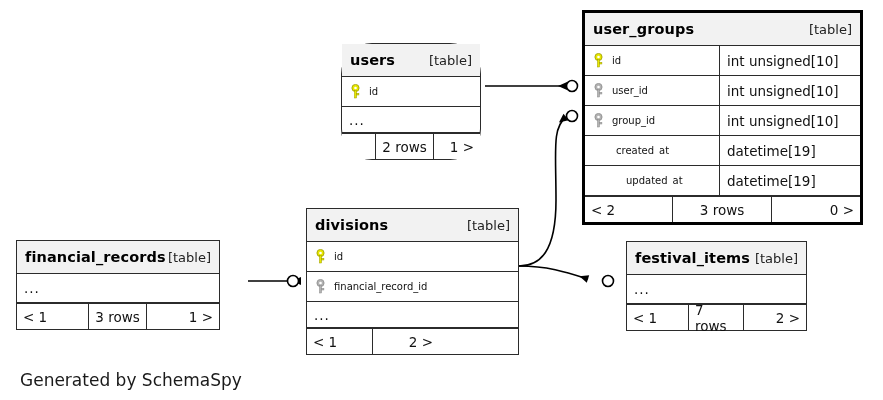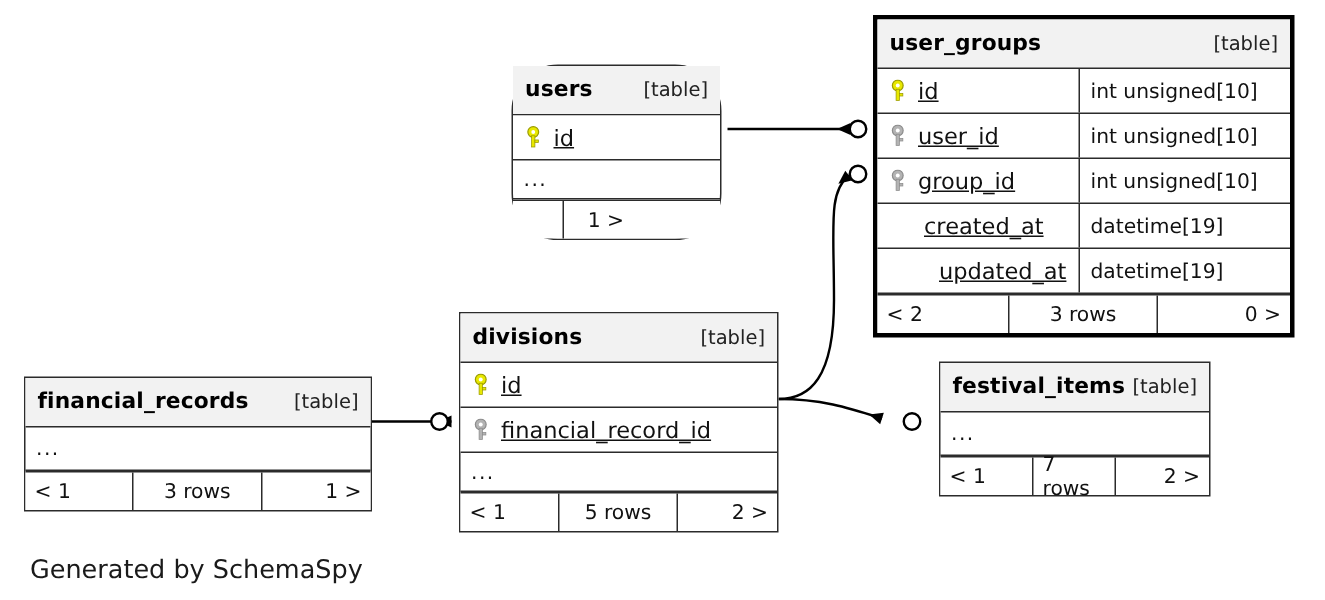--- a/index.html
+++ b/index.html
@@ -63,27 +63,26 @@
     box-sizing: border-box;
     border-bottom: 1px solid #2b2b2b;
     background: #ffffff;
   }
   .col-row:last-child { border-bottom: none; }
 
   .col-name {
     display: flex;
     align-items: center;
     padding-left: 7px;
-    font-size: 15px;
+    font-size: 10px;
     color: #111111;
     box-sizing: border-box;
     flex: 1 1 auto;
     overflow: hidden;
     white-space: nowrap;
-    text-decoration: underline;
   }
   .col-type {
     font-size: 13.5px;
     color: #111111;
     padding-left: 7px;
     box-sizing: border-box;
     border-left: 1px solid #2b2b2b;
     height: 100%;
     display: flex;
     align-items: center;
@@ -186,20 +185,21 @@
           <rect x="7.6" y="9.3" width="2.3" height="1.7" fill="#e8e800" stroke="#9a9a00" stroke-width="0.5"></rect>
         </svg>
         <span>id</span>
       </span>
     </div>
     <div class="ellipsis-row">
       <span>...</span>
     </div>
     <div class="tbl-footer">
       <div class="fcell left" style="width:34px;"></div>
+      <div class="fcell center" style="flex:1;">2 rows</div>
       <div class="fcell right" style="width:46px;">1 &gt;</div>
     </div>
   </div>
 
   <div class="table-box emphasis" style="left:582px; top:10px; width:281px;">
     <div class="tbl-header">
       <span class="tbl-name">user_groups</span>
       <span class="tbl-kind">[table]</span>
     </div>
 
@@ -288,26 +288,25 @@
           <rect x="7.6" y="9.3" width="2.3" height="1.7" fill="#b3b3b3" stroke="#8c8c8c" stroke-width="0.5"></rect>
         </svg>
         <span>financial_record_id</span>
       </span>
     </div>
     <div class="ellipsis-row">
       <span>...</span>
     </div>
     <div class="tbl-footer">
       <div class="fcell left" style="width:66px;">&lt; 1</div>
-      <div class="fcell center" style="flex:1;">5 rows</div>
       <div class="fcell right" style="width:66px;">2 &gt;</div>
     </div>
   </div>
 
-  <div class="table-box" style="left:16px; top:240px; width:232px;margin-top:11px;">
+  <div class="table-box" style="left:16px; top:240px; width:204px;">
     <div class="tbl-header">
       <span class="tbl-name">financial_records</span>
       <span class="tbl-kind">[table]</span>
     </div>
     <div class="ellipsis-row" style="height:29px;">
       <span>...</span>
     </div>
     <div class="tbl-footer">
       <div class="fcell left" style="width:72px;">&lt; 1</div>
       <div class="fcell center" style="flex:1;">3 rows</div>

